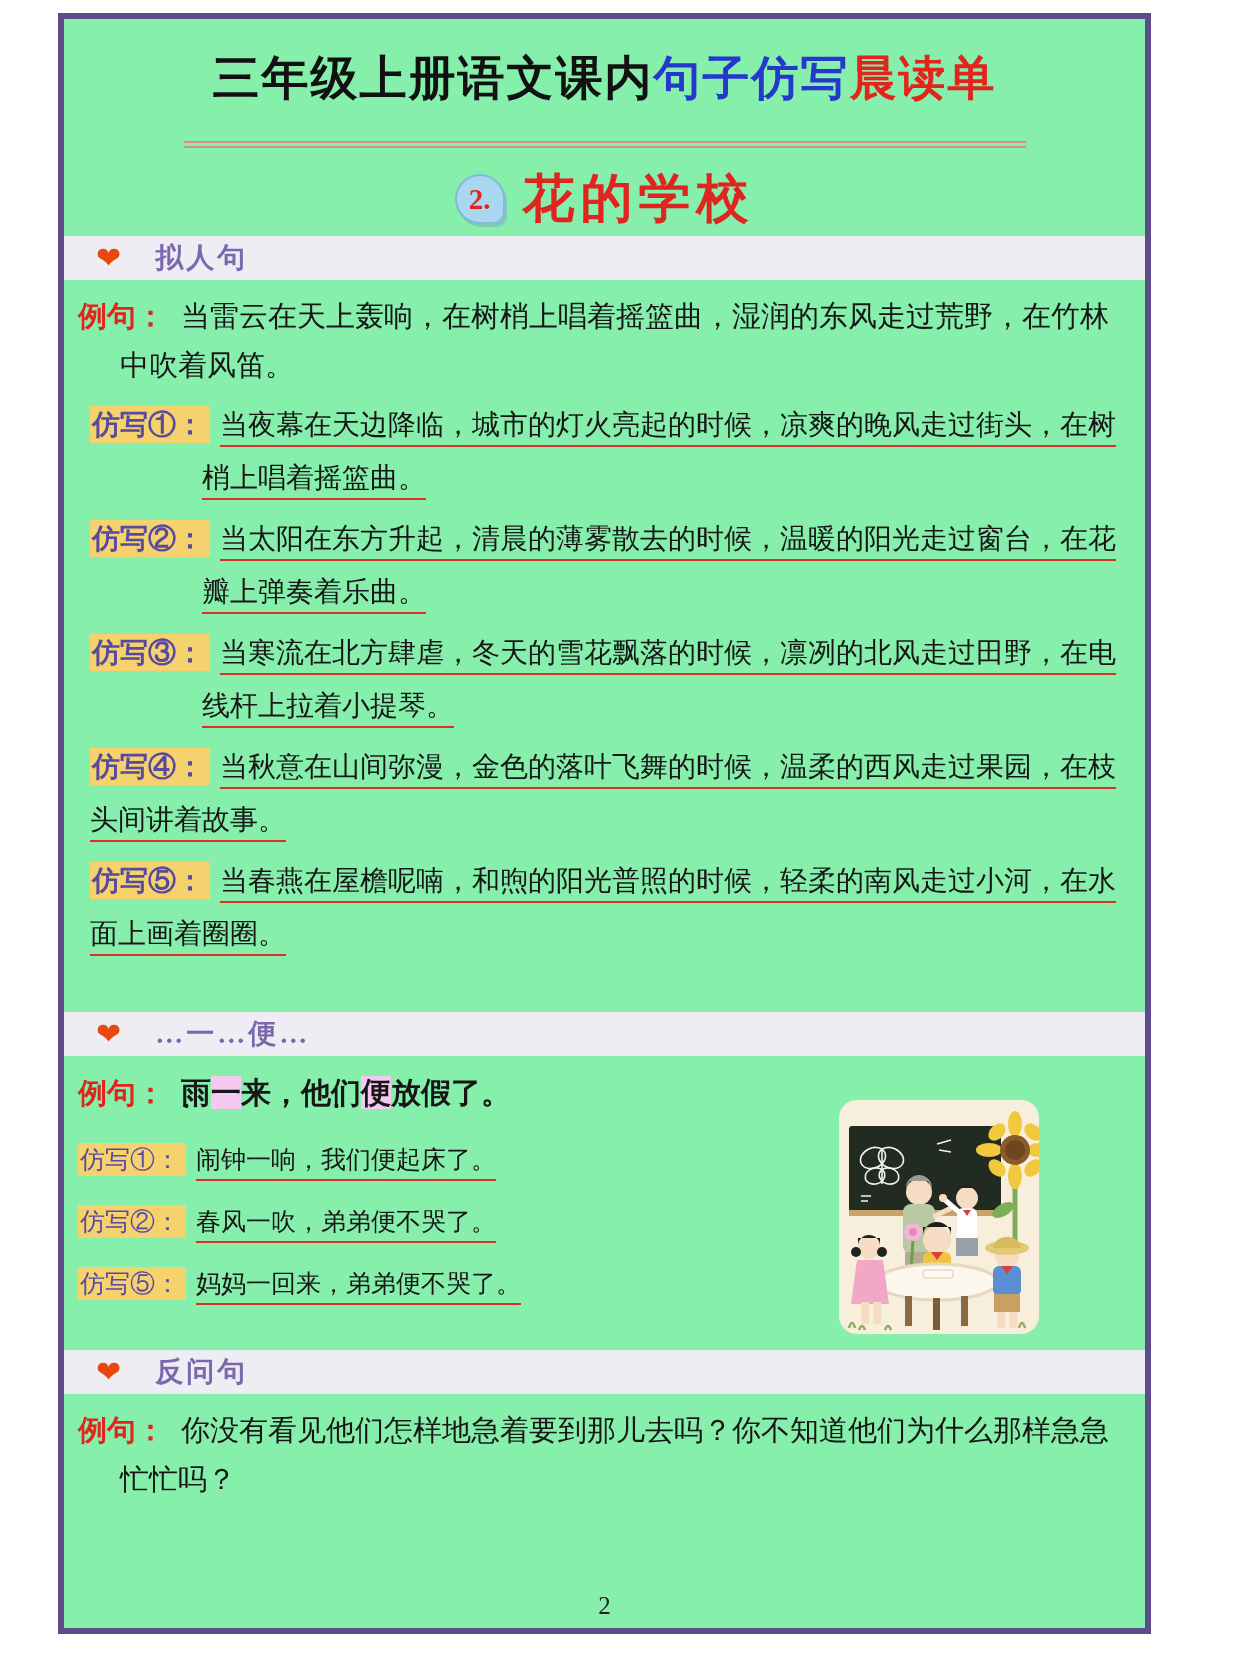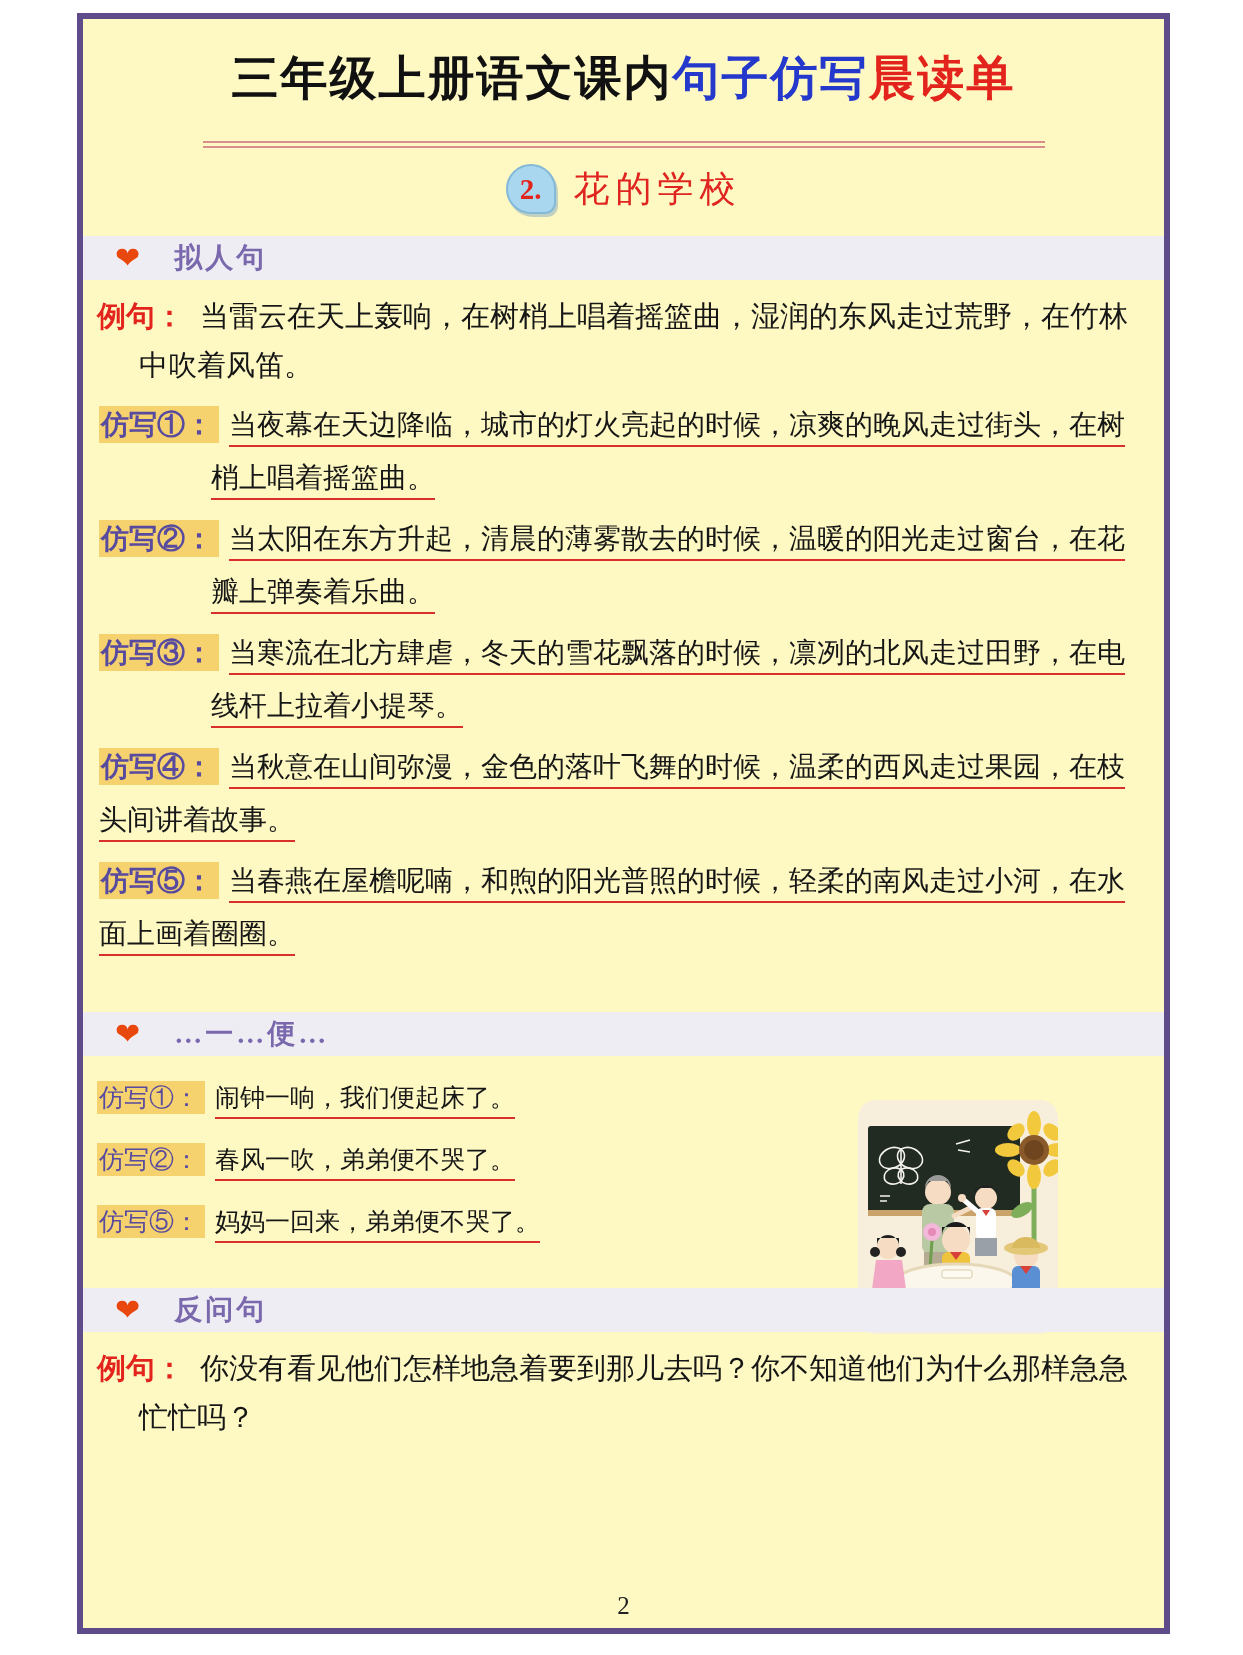--- a/index.html
+++ b/index.html
@@ -1,42 +1,42 @@
 <!DOCTYPE html>
 <html><head>
 <meta charset="utf-8">
 <style>
   html,body{margin:0;padding:0;background:#ffffff;width:1243px;height:1655px;position:relative;
     font-family:"Liberation Serif",serif;color:#161616;}
-  .page{position:absolute;left:77px;top:13px;width:1093px;height:1621px;box-sizing:border-box;
-    border:6px solid #5d4c89;background:#fef9c3;padding:10px 14px 0 14px;}
+  .page{position:absolute;left:58px;top:13px;width:1093px;height:1621px;box-sizing:border-box;
+    border:6px solid #5d4c89;background:#86efac;padding:10px 14px 0 14px;}
   
   .title{ text-align:center;font-size:47px;font-weight:700;letter-spacing:2px;margin-top:18px;white-space:nowrap;}
   .title .t-black{color:#111111;}
   .title .t-blue{color:#2438cc;}
   .title .t-red{color:#e3241d;}
   .double-line{width:842px;margin:14px auto 0;height:3px;border-top:2px solid #d98e8e;border-bottom:2px solid #d98e8e;}
   .lesson{ text-align:center;margin-top:16px;height:58px;}
   .badge{display:inline-block;width:46px;height:46px;line-height:46px;text-align:center;vertical-align:middle;
     background:#a9d7f0;border:2px solid #85b9d8;border-radius:50% 50% 22% 50%;color:#e3241d;
     font-weight:700;font-size:29px;box-shadow:2px 3px 0 rgba(120,160,190,.45);}
-  .lesson-name{color:#e02520;font-size:36px;font-weight:400;margin-left:14px;vertical-align:middle;letter-spacing:6px;}
+  .lesson-name{color:#e02520;font-size:52px;font-weight:700;margin-left:14px;vertical-align:middle;letter-spacing:6px;}
   
   .section{position:relative;margin-top:14px;}
   .section.s2{margin-top:52px;}
   .section.s3{margin-top:46px;}
   .section-bar{background:#efedf4;height:44px;display:flex;align-items:center;margin:0 -14px;padding:0 14px;}
   .heart{color:#e8480e;font-size:30px;margin:0 34px 0 18px;line-height:1;}
   .section-title{color:#7a68ad;font-size:28px;font-weight:700;letter-spacing:3px;}
   .example{font-size:29px;line-height:49px;margin:12px 0 6px;padding-left:42px;text-indent:-42px;}
   .example-label{color:#e3241d;font-weight:700;margin-right:16px;}
   .s2 .example-text-part{font-family:"Liberation Sans",sans-serif;font-weight:700;font-size:30px;}
   .mark{background:#f5c9f2;position:relative;}
   .mark::after{content:"•";position:absolute;left:50%;transform:translateX(-50%);bottom:-22px;font-size:14px;color:#111;}
-  .item{margin:8px 2px;font-size:28px;line-height:53px;}
+  .item{margin:8px 12px;font-size:28px;line-height:53px;}
   .item-label{background:#f5d26e;color:#584a9e;font-weight:700;padding:3px 6px 3px 2px;margin-right:10px;}
   .item-text{text-decoration:underline;text-decoration-color:#d9302c;text-decoration-thickness:2px;text-underline-offset:11px;}
   .s1 .item.hang{padding-left:112px;text-indent:-112px;}
   .s2 .items{width:740px;}
   .s2 .item{font-size:25px;margin:22px 0;line-height:40px;}
   .s2 .item-label{font-weight:400;}
   .s3 .example{margin-bottom:44px;}
   
   .illustration{position:absolute;right:92px;top:88px;width:200px;height:234px;}
   
@@ -78,20 +78,23 @@
           <p class="item">
     <span class="item-label">仿写⑤：</span><span class="item-text">当春燕在屋檐呢喃，和煦的阳光普照的时候，轻柔的南风走过小河，在水面上画着圈圈。</span>
   </p>
         </div>
   </section>
       <section class="section s2">
     <div class="section-bar">
       <span class="heart">❤</span>
       <span class="section-title">…一…便…</span>
     </div>
+    <p class="example">
+      <span class="example-label">例句：</span><span class="example-body"><span class="example-text-part">雨</span><span class="example-text-part mark">一</span><span class="example-text-part">来，他们</span><span class="example-text-part mark">便</span><span class="example-text-part">放假了。</span></span>
+    </p>
     <div class="items">
           <p class="item">
     <span class="item-label">仿写①：</span><span class="item-text">闹钟一响，我们便起床了。</span>
   </p>
           <p class="item">
     <span class="item-label">仿写②：</span><span class="item-text">春风一吹，弟弟便不哭了。</span>
   </p>
           <p class="item">
     <span class="item-label">仿写⑤：</span><span class="item-text">妈妈一回来，弟弟便不哭了。</span>
   </p>

